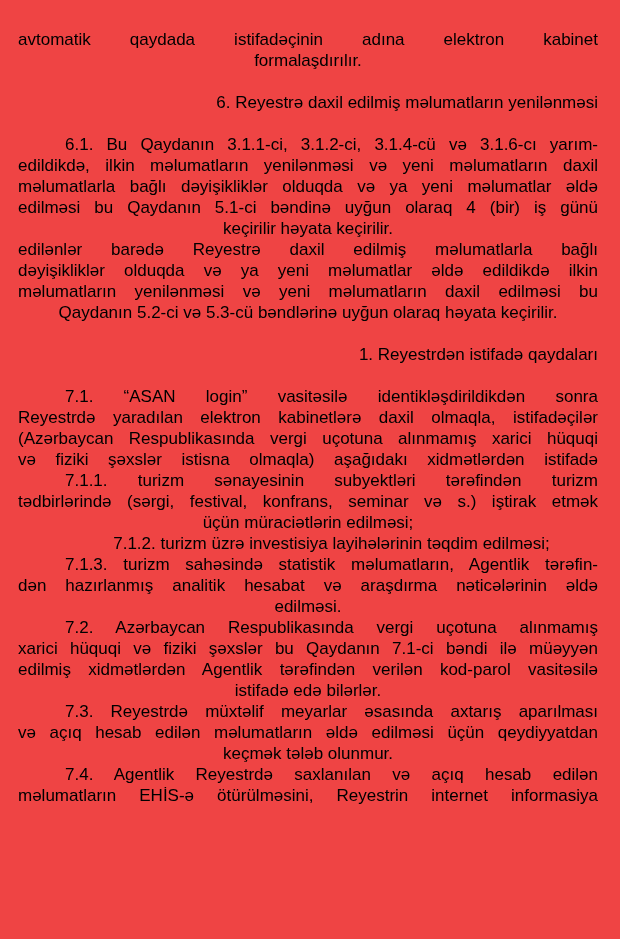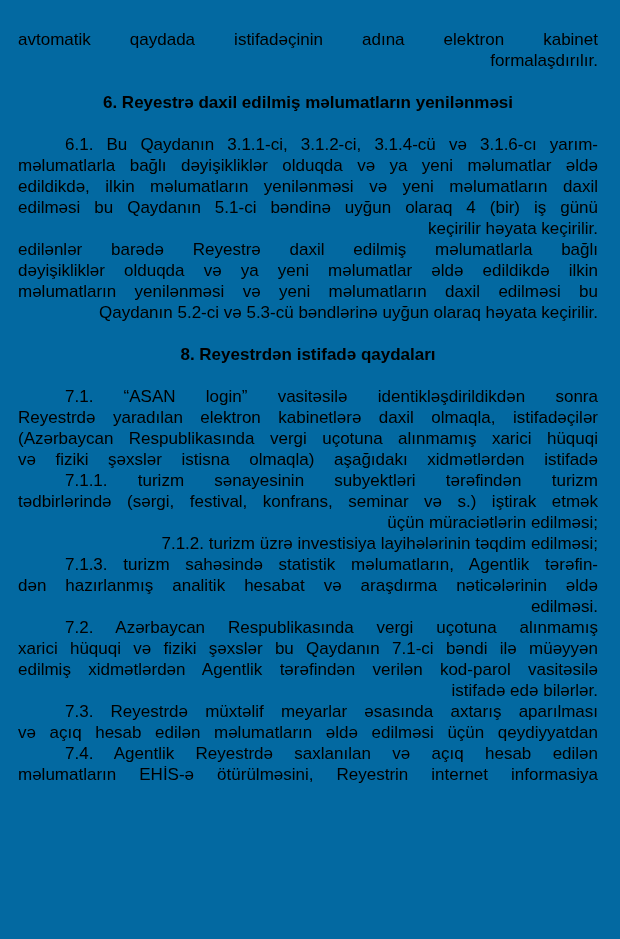--- a/index.html
+++ b/index.html
@@ -5,38 +5,38 @@
   html, body {
     margin: 0;
     padding: 0;
     background: #ffffff;
   }
   .page {
     position: relative;
     width: 620px;
     height: 939px;
     box-sizing: border-box;
-    background: #0369a1;
+    background: #ef4444;
     color: #000000;
     font-family: "Liberation Sans", sans-serif;
     font-size: 17px;
     line-height: 21px;
     padding: 29px 22px 12px 18px;
     overflow: hidden;
   }
   .block.heading {
-    text-align: center;
-    font-weight: bold;
+    text-align: right;
+    font-weight: normal;
     margin: 21px 0;
   }
   .block.paragraph {
     margin: 0;
   }
   .line {
-    text-align: right;
+    text-align: center;
     min-height: 21px;
   }
   .line.just {
     text-align: justify;
     -moz-text-align-last: justify;
     text-align-last: justify;
   }
   .line.first {
     text-indent: 47px;
   }
@@ -45,32 +45,32 @@
 <body>
 
 <div class="page">
     <div class="block paragraph">
       <div class="line just">avtomatik qaydada istifadəçinin adına elektron kabinet</div>
       <div class="line">formalaşdırılır.</div>
     </div>
     <div class="block heading">6. Reyestrə daxil edilmiş məlumatların yenilənməsi</div>
     <div class="block paragraph">
       <div class="line just first">6.1. Bu Qaydanın 3.1.1-ci, 3.1.2-ci, 3.1.4-cü və 3.1.6-cı yarım-</div>
+      <div class="line just">edildikdə, ilkin məlumatların yenilənməsi və yeni məlumatların daxil</div>
       <div class="line just">məlumatlarla bağlı dəyişikliklər olduqda və ya yeni məlumatlar əldə</div>
-      <div class="line just">edildikdə, ilkin məlumatların yenilənməsi və yeni məlumatların daxil</div>
       <div class="line just">edilməsi bu Qaydanın 5.1-ci bəndinə uyğun olaraq 4 (bir) iş günü</div>
       <div class="line">keçirilir həyata keçirilir.</div>
     </div>
     <div class="block paragraph">
       <div class="line just">edilənlər barədə Reyestrə daxil edilmiş məlumatlarla bağlı</div>
       <div class="line just">dəyişikliklər olduqda və ya yeni məlumatlar əldə edildikdə ilkin</div>
       <div class="line just">məlumatların yenilənməsi və yeni məlumatların daxil edilməsi bu</div>
       <div class="line">Qaydanın 5.2-ci və 5.3-cü bəndlərinə uyğun olaraq həyata keçirilir.</div>
     </div>
-    <div class="block heading">8. Reyestrdən istifadə qaydaları</div>
+    <div class="block heading">1. Reyestrdən istifadə qaydaları</div>
     <div class="block paragraph">
       <div class="line just first">7.1. “ASAN login” vasitəsilə identikləşdirildikdən sonra</div>
       <div class="line just">Reyestrdə yaradılan elektron kabinetlərə daxil olmaqla, istifadəçilər</div>
       <div class="line just">(Azərbaycan Respublikasında vergi uçotuna alınmamış xarici hüquqi</div>
       <div class="line just">və fiziki şəxslər istisna olmaqla) aşağıdakı xidmətlərdən istifadə</div>
     </div>
     <div class="block paragraph">
       <div class="line just first">7.1.1. turizm sənayesinin subyektləri tərəfindən turizm</div>
       <div class="line just">tədbirlərində (sərgi, festival, konfrans, seminar və s.) iştirak etmək</div>
       <div class="line">üçün müraciətlərin edilməsi;</div>
@@ -85,18 +85,19 @@
     </div>
     <div class="block paragraph">
       <div class="line just first">7.2. Azərbaycan Respublikasında vergi uçotuna alınmamış</div>
       <div class="line just">xarici hüquqi və fiziki şəxslər bu Qaydanın 7.1-ci bəndi ilə müəyyən</div>
       <div class="line just">edilmiş xidmətlərdən Agentlik tərəfindən verilən kod-parol vasitəsilə</div>
       <div class="line">istifadə edə bilərlər.</div>
     </div>
     <div class="block paragraph">
       <div class="line just first">7.3. Reyestrdə müxtəlif meyarlar əsasında axtarış aparılması</div>
       <div class="line just">və açıq hesab edilən məlumatların əldə edilməsi üçün qeydiyyatdan</div>
+      <div class="line">keçmək tələb olunmur.</div>
     </div>
     <div class="block paragraph">
       <div class="line just first">7.4. Agentlik Reyestrdə saxlanılan və açıq hesab edilən</div>
       <div class="line just">məlumatların EHİS-ə ötürülməsini, Reyestrin internet informasiya</div>
     </div>
   </div>
 
 </body></html>

